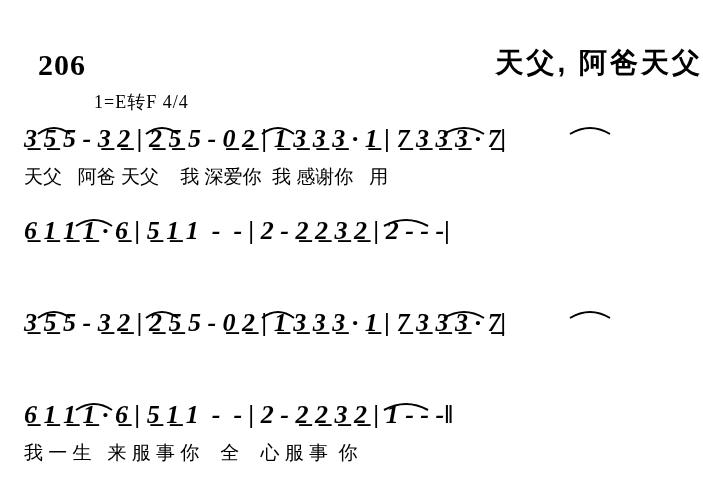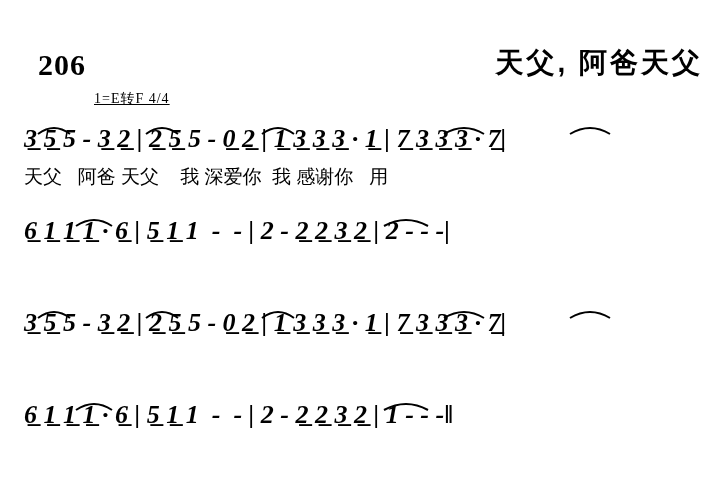--- a/index.html
+++ b/index.html
@@ -38,24 +38,23 @@
     text-align: right;
     font-size: 28px;
     font-weight: bold;
     letter-spacing: 3px;
     font-family: "Liberation Sans", sans-serif;
   }
   .key-sig {
     position: absolute;
     left: 94px;
     top: 78px;
-    font-size: 14px;
+    font-size: 18px;
     letter-spacing: 1px;
     font-family: "Liberation Serif", serif;
-    text-decoration: underline;
   }
   .staff {
     position: absolute;
     left: 24px;
     width: 660px;
   }
   .staff-1 { top: 108px; }
   .staff-2 { top: 200px; }
   .staff-3 { top: 292px; }
   .staff-4 { top: 384px; }
@@ -137,15 +136,16 @@
   </div>
 
   <div class="staff staff-4">
     <div class="slur-layer">
       <svg width="660" height="40" viewBox="0 0 660 40">
         <path d="M 52 14 Q 70 2 88 14" stroke="#000" stroke-width="2" fill="none"></path>
         <path d="M 360 14 Q 382 2 404 14" stroke="#000" stroke-width="2" fill="none"></path>
       </svg>
     </div>
     <div class="notes-row">6̲ 1̲ 1̲ 1̲ · 6̲ | 5̲ 1̲ 1  -  - | 2 - 2̲ 2̲ 3̲ 2̲ | 1 - - -‖</div>
+    <div class="lyrics-row">我 一 生   来 服 事 你    全    心 服 事  你</div>
   </div>
 
 </div>
 
 </body></html>

